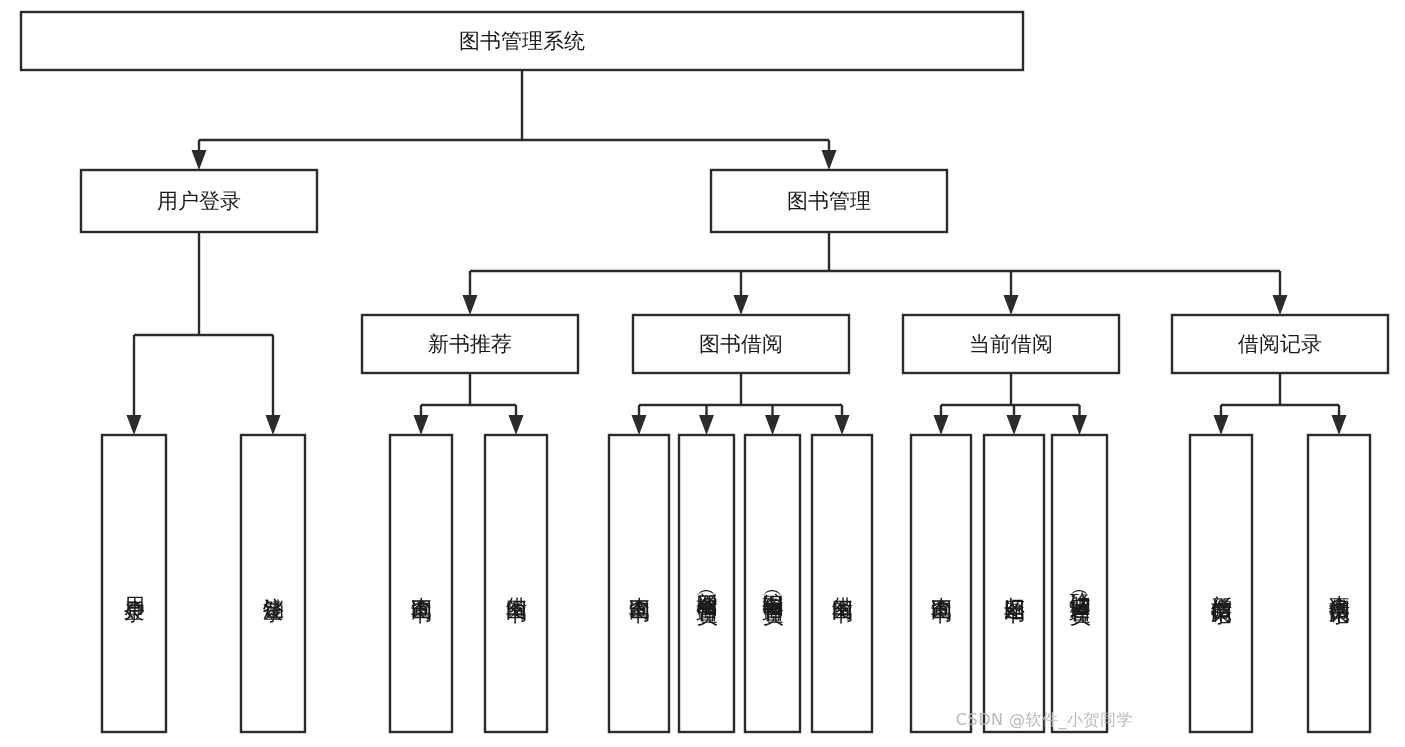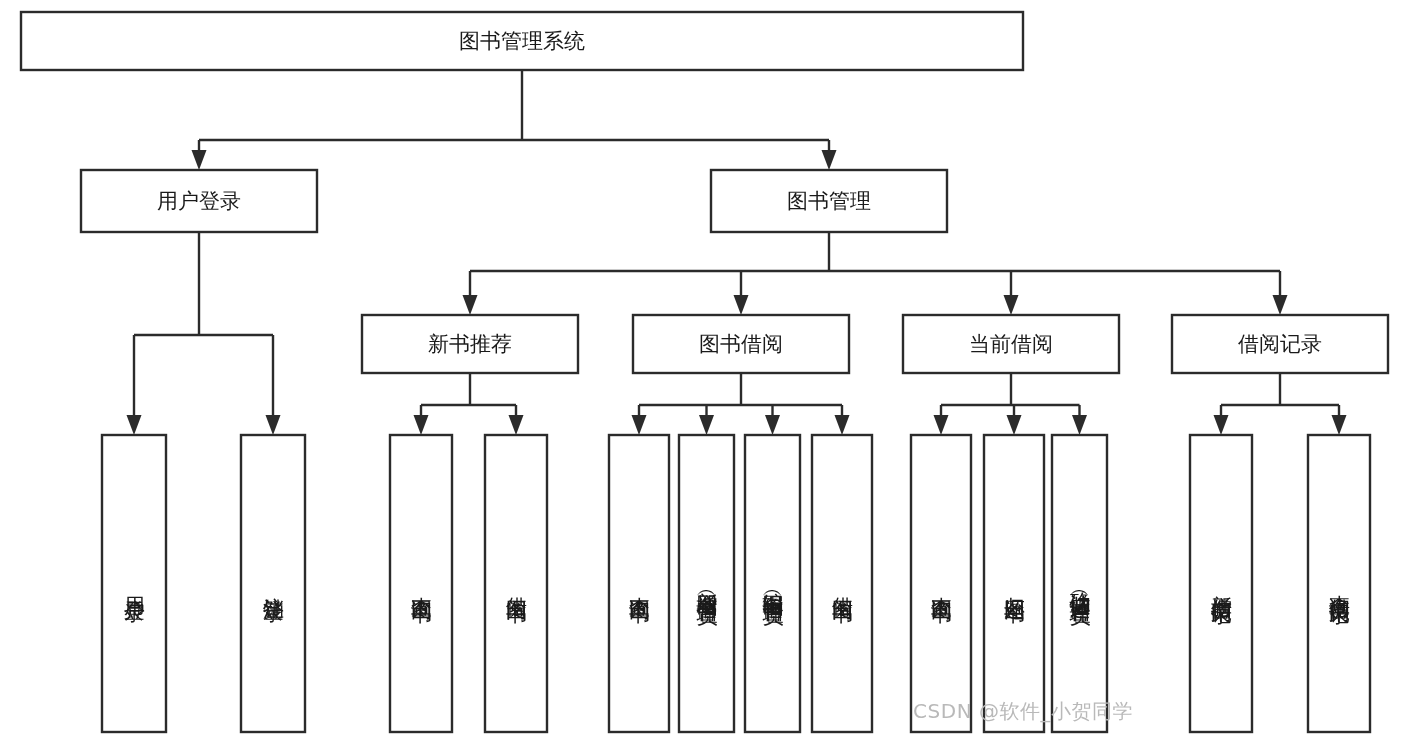--- a/index.html
+++ b/index.html
@@ -64,23 +64,23 @@
     display: flex;
     align-items: center;
     justify-content: center;
     text-align: center;
     white-space: nowrap;
     pointer-events: none;
   }
   .watermark {
     position: absolute;
     right: 8px;
-    bottom: 22px;
+    bottom: 16px;
     font-family: "DejaVu Sans", "Liberation Sans", sans-serif;
-    font-size: 20px;
+    font-size: 16px;
     color: #b9b9b9;
     letter-spacing: 0.5px;
     white-space: nowrap;
   }
 </style>
 </head>
 <body>
 
 <div id="diagram-root">
   <svg class="tree-canvas" viewBox="0 0 1405 747" preserveAspectRatio="none" id="tree-svg">

